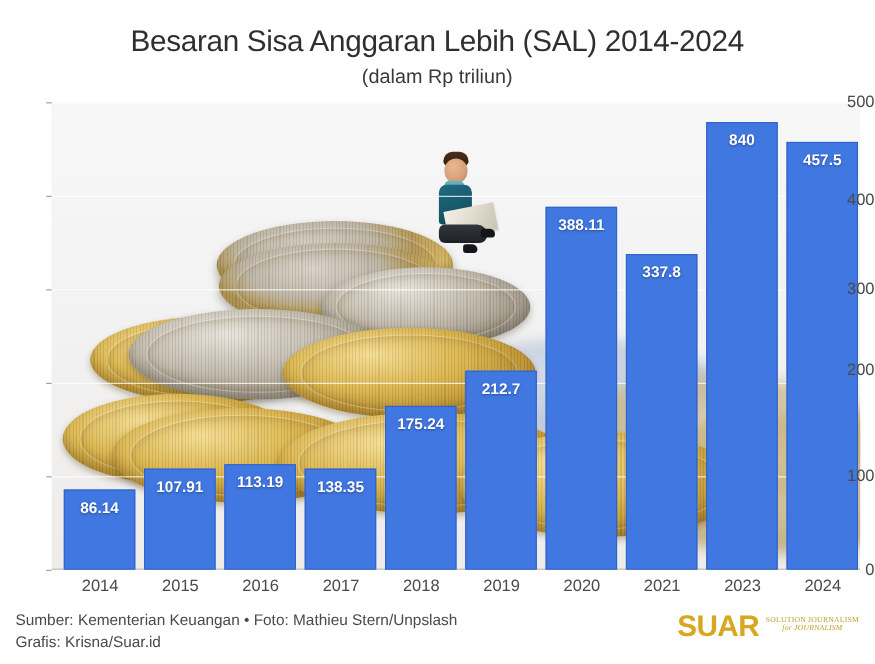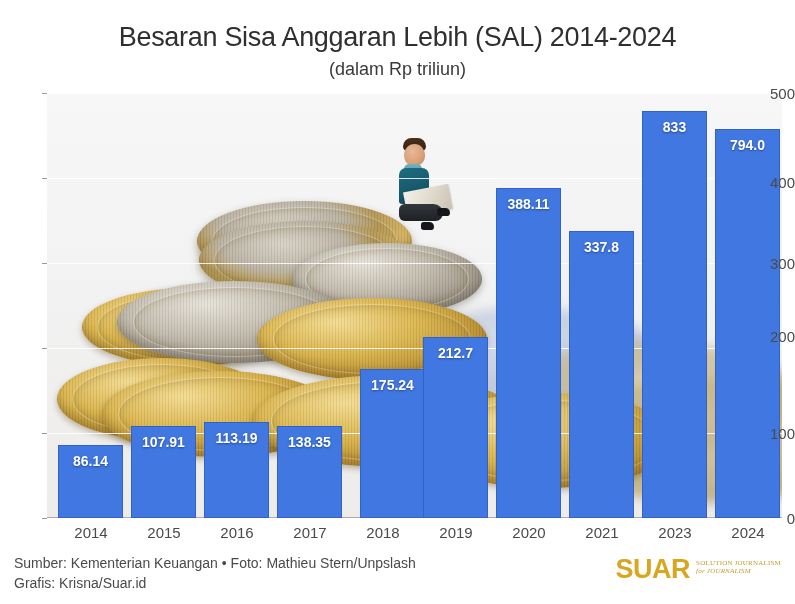--- a/index.html
+++ b/index.html
@@ -233,20 +233,21 @@
     line-height: 1.45;
   }
 
   .logo {
     position: absolute;
     right: 14px;
     top: 556px;
     display: flex;
     align-items: flex-start;
     gap: 6px;
+    text-align: center;
   }
   .logo-word {
     font-size: 27px;
     font-weight: bold;
     letter-spacing: -0.5px;
     color: #d8a61f;
     line-height: 1;
   }
   .logo-tag {
     padding-top: 3px;
@@ -346,37 +347,37 @@
     </div>
     <div class="bar" style="left:84px;  width:65px; height:92px;">
       <span class="bar-value">107.91</span>
     </div>
     <div class="bar" style="left:157px; width:65px; height:96px;">
       <span class="bar-value">113.19</span>
     </div>
     <div class="bar" style="left:230px; width:65px; height:92px;">
       <span class="bar-value">138.35</span>
     </div>
-    <div class="bar" style="left:303px; width:65px; height:149px;margin-left:10px;">
+    <div class="bar" style="left:303px; width:65px; height:149px;">
       <span class="bar-value">175.24</span>
     </div>
     <div class="bar" style="left:376px; width:65px; height:181px;">
       <span class="bar-value">212.7</span>
     </div>
     <div class="bar" style="left:449px; width:65px; height:330px;">
       <span class="bar-value">388.11</span>
     </div>
     <div class="bar" style="left:522px; width:65px; height:287px;">
       <span class="bar-value">337.8</span>
     </div>
     <div class="bar" style="left:595px; width:65px; height:407px;">
-      <span class="bar-value">833</span>
+      <span class="bar-value">840</span>
     </div>
     <div class="bar" style="left:668px; width:65px; height:389px;">
-      <span class="bar-value">794.0</span>
+      <span class="bar-value">457.5</span>
     </div>
   </div>
 
   <div class="y-tick-label" style="top:93px;">500</div>
   <div class="y-tick-label" style="top:182px;">400</div>
   <div class="y-tick-label" style="top:263px;">300</div>
   <div class="y-tick-label" style="top:336px;">200</div>
   <div class="y-tick-label" style="top:433px;">100</div>
   <div class="y-tick-label" style="top:518px;">0</div>
 

